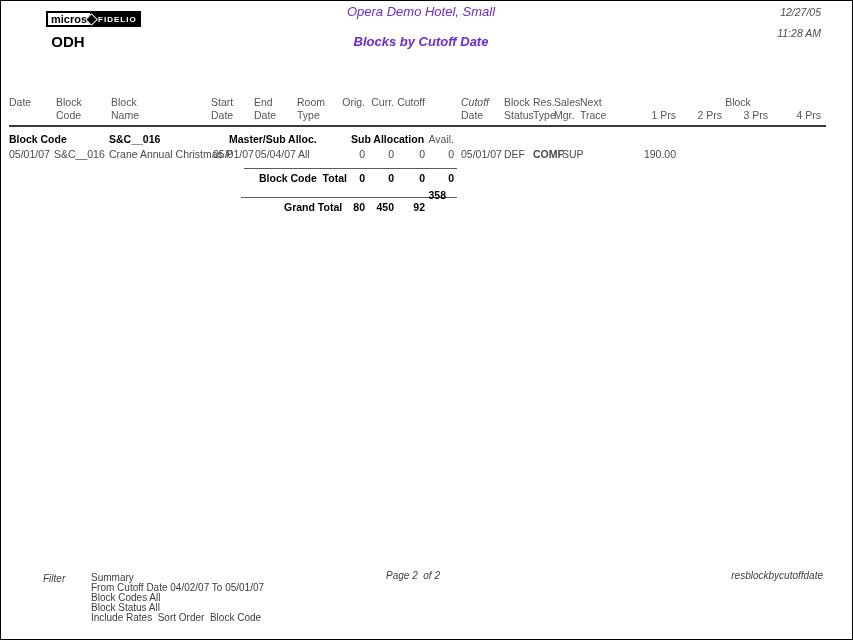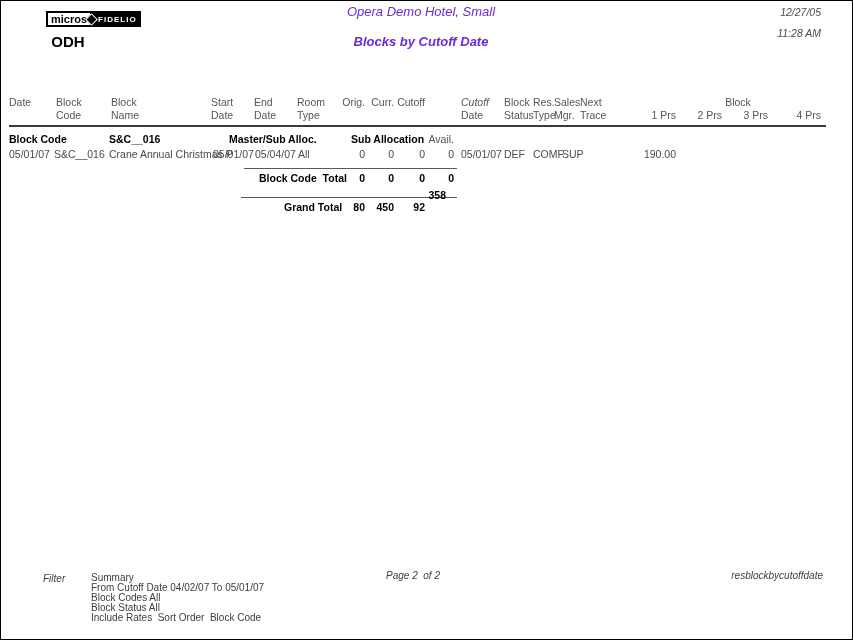--- a/index.html
+++ b/index.html
@@ -99,21 +99,21 @@
   <div class="t" style="left:108px;top:147px;">Crane Annual Christmas P</div>
   <div class="t" style="left:212px;top:147px;">05/01/07</div>
   <div class="t" style="left:254px;top:147px;">05/04/07</div>
   <div class="t" style="left:297px;top:147px;">All</div>
   <div class="t right" style="left:304px;top:147px;width:60px;">0</div>
   <div class="t right" style="left:333px;top:147px;width:60px;">0</div>
   <div class="t right" style="left:364px;top:147px;width:60px;">0</div>
   <div class="t right" style="left:393px;top:147px;width:60px;">0</div>
   <div class="t" style="left:460px;top:147px;">05/01/07</div>
   <div class="t" style="left:503px;top:147px;">DEF</div>
-  <div class="t" style="left:532px;top:147px;">COMF</div>
+  <div class="t" style="left:532px;top:147px;font-weight:bold;">COMF</div>
   <div class="t" style="left:561px;top:147px;">SUP</div>
   <div class="t right" style="left:615px;top:147px;width:60px;">190.00</div>
 
   <div class="rule thin" style="left:243px;top:167px;width:213px;height:1px;"></div>
   <div class="t b" style="left:258px;top:171px;">Block Code  Total</div>
   <div class="t b right" style="left:304px;top:171px;width:60px;">0</div>
   <div class="t b right" style="left:333px;top:171px;width:60px;">0</div>
   <div class="t b right" style="left:364px;top:171px;width:60px;">0</div>
   <div class="t b right" style="left:393px;top:171px;width:60px;">0</div>
 

